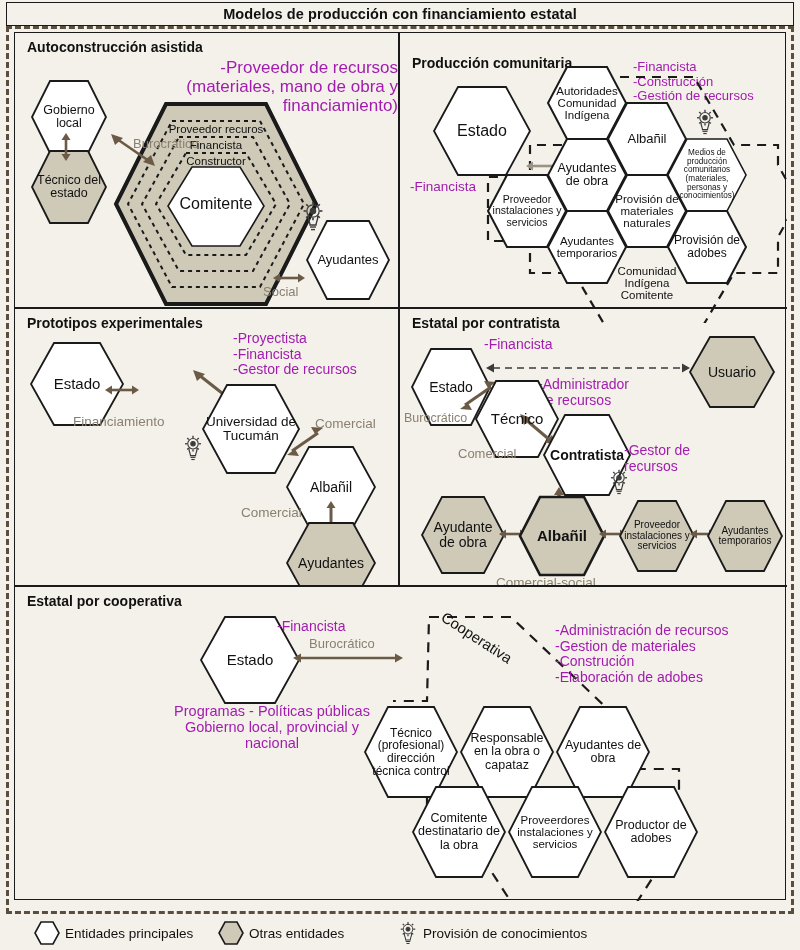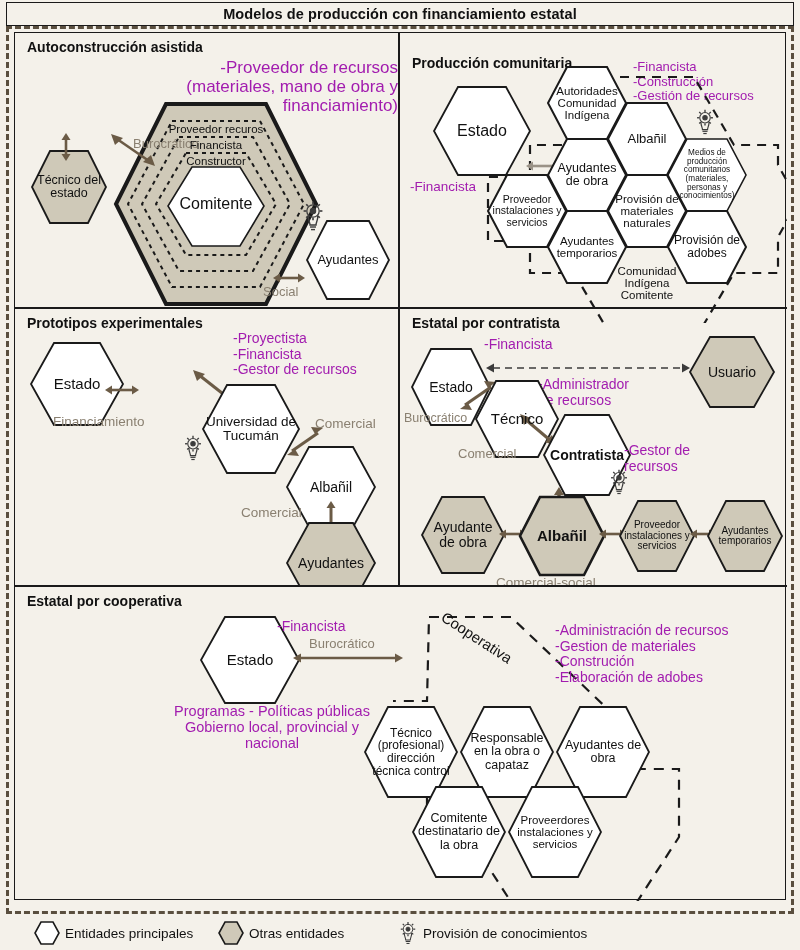--- a/index.html
+++ b/index.html
@@ -97,20 +97,27 @@
     <div class="vdiv"></div>
     <div class="hdiv1"></div>
     <div class="hdiv2"></div>
 
     <div class="panel p1">
       <div class="panel-title">Autoconstrucción asistida</div>
 
       <div class="txt" style="left:92px; top:25px; font-size:17px;text-align:right;">-Proveedor de recursos
 (materiales, mano de obra y financiamiento)</div>
 
+      <div class="hex" style="left:16px; top:46px; width:76px; height:76px; font-size:12.5px;">
+        <svg width="76" height="76" viewBox="0 0 76 76">
+          <polygon points="19,2 57,2 75,38 57,74 19,74 1,38" fill="#ffffff" stroke="#1a1a1a" stroke-width="1.8"></polygon>
+        </svg>
+        <span class="lbl">Gobierno
+local</span>
+      </div>
 
       <div class="hex" style="left:16px; top:116px; width:76px; height:76px; font-size:12.5px;">
         <svg width="76" height="76" viewBox="0 0 76 76">
           <polygon points="19,2 57,2 75,38 57,74 19,74 1,38" fill="#cfc9b8" stroke="#1a1a1a" stroke-width="1.8"></polygon>
         </svg>
         <span class="lbl">Técnico
 del estado</span>
       </div>
 
       <svg style="position:absolute; left:44px; top:100px;" width="14" height="28">
@@ -315,21 +322,21 @@
             <polygon points="25,2 71,2 94,43 71,84 25,84 2,43" fill="#ffffff" stroke="#1a1a1a" stroke-width="1.8"></polygon>
           </svg>
         <span class="lbl">Estado</span>
       </div>
 
       <svg style="position:absolute; left:90px; top:74px;" width="34" height="14">
         <line x1="5" y1="7" x2="29" y2="7" stroke="#6b5b46" stroke-width="2.6"></line>
         <polygon points="0,7 7,11.5 7,2.5" fill="#6b5b46"></polygon>
           <polygon points="34,7 27,11.5 27,2.5" fill="#6b5b46"></polygon>
       </svg>
-      <div class="txt gray" style="left:38px; top:105px; font-size:13.5px;">Financiamiento</div>
+      <div class="txt gray" style="left:58px; top:105px; font-size:13.5px;">Financiamiento</div>
 
 
       <svg style="position:absolute; left:178px; top:60px;" width="40" height="34">
         <line x1="6" y1="6" x2="34" y2="28" stroke="#6b5b46" stroke-width="3"></line>
         <polygon points="0,1 12,5 4,12" fill="#6b5b46"></polygon>
           <polygon points="40,33 28,29 36,22" fill="#6b5b46"></polygon>
       </svg>
 
       <div class="hex" style="left:186px; top:74px; width:100px; height:92px; font-size:13.5px;">
         <svg width="100" height="92" viewBox="0 0 100 92">
@@ -601,20 +608,27 @@
 
       <div class="hex" style="left:492px; top:198px; width:96px; height:94px; font-size:11.5px;">
         <svg width="96" height="94" viewBox="0 0 96 94">
             <polygon points="25,2 71,2 94,47 71,92 25,92 2,47" fill="#ffffff" stroke="#1a1a1a" stroke-width="1.8"></polygon>
           </svg>
         <span class="lbl">Proveerdores
 instalaciones
 y servicios</span>
       </div>
 
+      <div class="hex" style="left:588px; top:198px; width:96px; height:94px; font-size:12.5px;">
+        <svg width="96" height="94" viewBox="0 0 96 94">
+            <polygon points="25,2 71,2 94,47 71,92 25,92 2,47" fill="#ffffff" stroke="#1a1a1a" stroke-width="1.8"></polygon>
+          </svg>
+        <span class="lbl">Productor
+de adobes</span>
+      </div>
     </div>
   </div>
 
   <div class="legend">
 
     <div class="legend-item li1">
       <svg width="26" height="24" viewBox="0 0 26 24">
         <polygon points="7,1 19,1 25,12 19,23 7,23 1,12" fill="#ffffff" stroke="#1a1a1a" stroke-width="1.6"></polygon>
       </svg>
       <span>Entidades principales</span>

